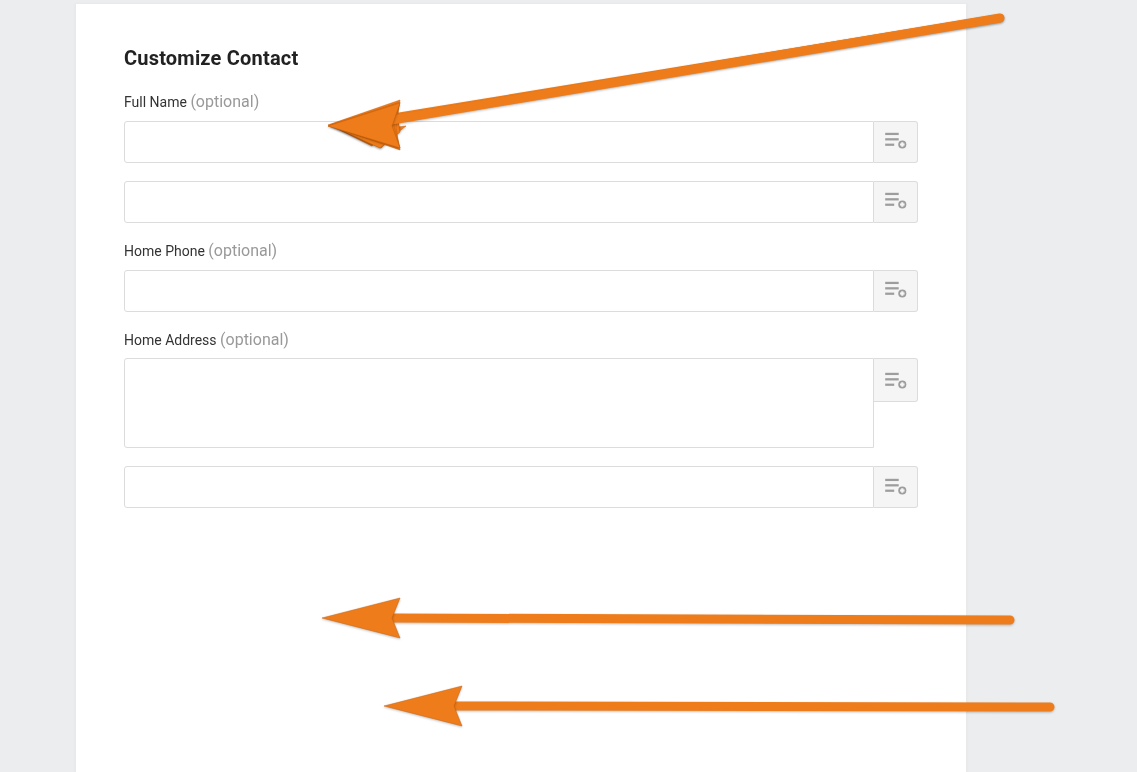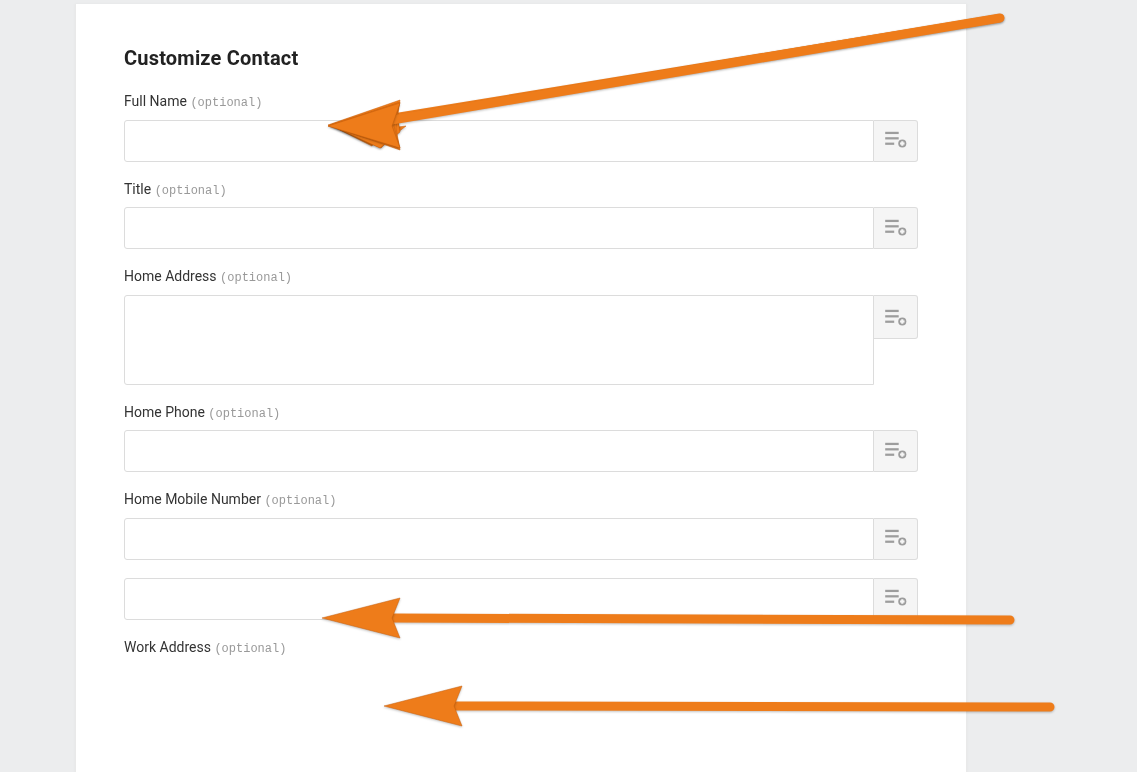--- a/index.html
+++ b/index.html
@@ -34,24 +34,23 @@
       letter-spacing: 0.2px;
     }
     .form-group { margin-bottom: 18px; }
     .label-row {
       font-size: 14px;
       color: #333;
       margin-bottom: 8px;
       line-height: 1.3;
     }
     .label-row .opt {
-      font-size: 12px;
+      font-size: 16px;
       color: #999;
       font-weight: 400;
-      font-family: Liberation Mono, monospace;
     }
     .input-row {
       display: flex;
       align-items: stretch;
     }
     .text-input, .textarea-input {
       flex: 1;
       border: 1px solid #dcdcdc;
       border-radius: 3px 0 0 3px;
       padding: 12px 14px;
@@ -117,41 +116,59 @@
                 <circle cx="19" cy="15" r="4.5"></circle>
                 <rect x="17.8" y="12.5" width="2.4" height="5" fill="#f5f5f5"></rect>
                 <rect x="16.5" y="13.8" width="5" height="2.4" fill="#f5f5f5"></rect>
               </svg>
           </span>
         </button>
       </div>
     </div>
 
     <div class="form-group">
+      <div class="input-row">
+        <input type="text" class="text-input" value="" style="">
+        <button class="add-btn">
+          <span>
+            <svg viewBox="0 0 24 20">
+                <rect x="0" y="2" width="15" height="2.5"></rect>
+                <rect x="0" y="8" width="15" height="2.5"></rect>
+                <rect x="0" y="14" width="10" height="2.5"></rect>
+                <circle cx="19" cy="15" r="4.5"></circle>
+                <rect x="17.8" y="12.5" width="2.4" height="5" fill="#f5f5f5"></rect>
+                <rect x="16.5" y="13.8" width="5" height="2.4" fill="#f5f5f5"></rect>
+              </svg>
+          </span>
+        </button>
+      </div>
+    </div>
+
+
+    <div class="form-group">
       <div class="label-row">
-        <span>Title</span>
+        <span>Home Phone</span>
         <span class="opt">(optional)</span>
       </div>
       <div class="input-row">
         <input type="text" class="text-input" value="" style="">
         <button class="add-btn">
           <span>
             <svg viewBox="0 0 24 20">
                 <rect x="0" y="2" width="15" height="2.5"></rect>
                 <rect x="0" y="8" width="15" height="2.5"></rect>
                 <rect x="0" y="14" width="10" height="2.5"></rect>
                 <circle cx="19" cy="15" r="4.5"></circle>
                 <rect x="17.8" y="12.5" width="2.4" height="5" fill="#f5f5f5"></rect>
                 <rect x="16.5" y="13.8" width="5" height="2.4" fill="#f5f5f5"></rect>
               </svg>
           </span>
         </button>
       </div>
     </div>
-
 
     <div class="form-group">
       <div class="label-row">
         <span>Home Address</span>
         <span class="opt">(optional)</span>
       </div>
       <div class="input-row">
         <textarea class="textarea-input" value="" style=""></textarea>
         <button class="add-btn tall" style="height:44px;align-self:flex-start;">
           <span>
@@ -161,88 +178,39 @@
                 <rect x="0" y="14" width="10" height="2.5"></rect>
                 <circle cx="19" cy="15" r="4.5"></circle>
                 <rect x="17.8" y="12.5" width="2.4" height="5" fill="#f5f5f5"></rect>
                 <rect x="16.5" y="13.8" width="5" height="2.4" fill="#f5f5f5"></rect>
               </svg>
           </span>
         </button>
       </div>
     </div>
 
-    <div class="form-group">
-      <div class="label-row">
-        <span>Home Phone</span>
-        <span class="opt">(optional)</span>
-      </div>
-      <div class="input-row">
-        <input type="text" class="text-input" value="" style="">
-        <button class="add-btn">
-          <span>
-            <svg viewBox="0 0 24 20">
-                <rect x="0" y="2" width="15" height="2.5"></rect>
-                <rect x="0" y="8" width="15" height="2.5"></rect>
-                <rect x="0" y="14" width="10" height="2.5"></rect>
-                <circle cx="19" cy="15" r="4.5"></circle>
-                <rect x="17.8" y="12.5" width="2.4" height="5" fill="#f5f5f5"></rect>
-                <rect x="16.5" y="13.8" width="5" height="2.4" fill="#f5f5f5"></rect>
-              </svg>
-          </span>
-        </button>
-      </div>
-    </div>
-
-    <div class="form-group">
-      <div class="label-row">
-        <span>Home Mobile Number</span>
-        <span class="opt">(optional)</span>
-      </div>
-      <div class="input-row">
-        <input type="text" class="text-input" value="" style="">
-        <button class="add-btn">
-          <span>
-            <svg viewBox="0 0 24 20">
-                <rect x="0" y="2" width="15" height="2.5"></rect>
-                <rect x="0" y="8" width="15" height="2.5"></rect>
-                <rect x="0" y="14" width="10" height="2.5"></rect>
-                <circle cx="19" cy="15" r="4.5"></circle>
-                <rect x="17.8" y="12.5" width="2.4" height="5" fill="#f5f5f5"></rect>
-                <rect x="16.5" y="13.8" width="5" height="2.4" fill="#f5f5f5"></rect>
-              </svg>
-          </span>
-        </button>
-      </div>
-    </div>
-
-    <div class="form-group">
-      <div class="input-row">
-        <input type="text" class="text-input" value="" style="">
-        <button class="add-btn">
-          <span>
-            <svg viewBox="0 0 24 20">
-                <rect x="0" y="2" width="15" height="2.5"></rect>
-                <rect x="0" y="8" width="15" height="2.5"></rect>
-                <rect x="0" y="14" width="10" height="2.5"></rect>
-                <circle cx="19" cy="15" r="4.5"></circle>
-                <rect x="17.8" y="12.5" width="2.4" height="5" fill="#f5f5f5"></rect>
-                <rect x="16.5" y="13.8" width="5" height="2.4" fill="#f5f5f5"></rect>
-              </svg>
-          </span>
-        </button>
-      </div>
-    </div>
-
-    <div class="form-group" style="margin-bottom:0;">
-      <div class="label-row">
-        <span>Work Address</span>
-        <span class="opt">(optional)</span>
-      </div>
-    </div>
+
+    <div class="form-group">
+      <div class="input-row">
+        <input type="text" class="text-input" value="" style="">
+        <button class="add-btn">
+          <span>
+            <svg viewBox="0 0 24 20">
+                <rect x="0" y="2" width="15" height="2.5"></rect>
+                <rect x="0" y="8" width="15" height="2.5"></rect>
+                <rect x="0" y="14" width="10" height="2.5"></rect>
+                <circle cx="19" cy="15" r="4.5"></circle>
+                <rect x="17.8" y="12.5" width="2.4" height="5" fill="#f5f5f5"></rect>
+                <rect x="16.5" y="13.8" width="5" height="2.4" fill="#f5f5f5"></rect>
+              </svg>
+          </span>
+        </button>
+      </div>
+    </div>
+
 
   </div>
 </div>
 
 <svg class="arrow-svg" viewBox="0 0 1137 772">
 
   <g>
     <polygon class="head" points="330,125 388,106 380,118 398,115 390,128 406,126 388,140 380,132 372,146"></polygon>
     <path class="shaft" d="M 1000 18 L 378 120" stroke-linecap="round"></path>
     <polygon class="head" points="330,125 395,104 399,128 381,148"></polygon>

